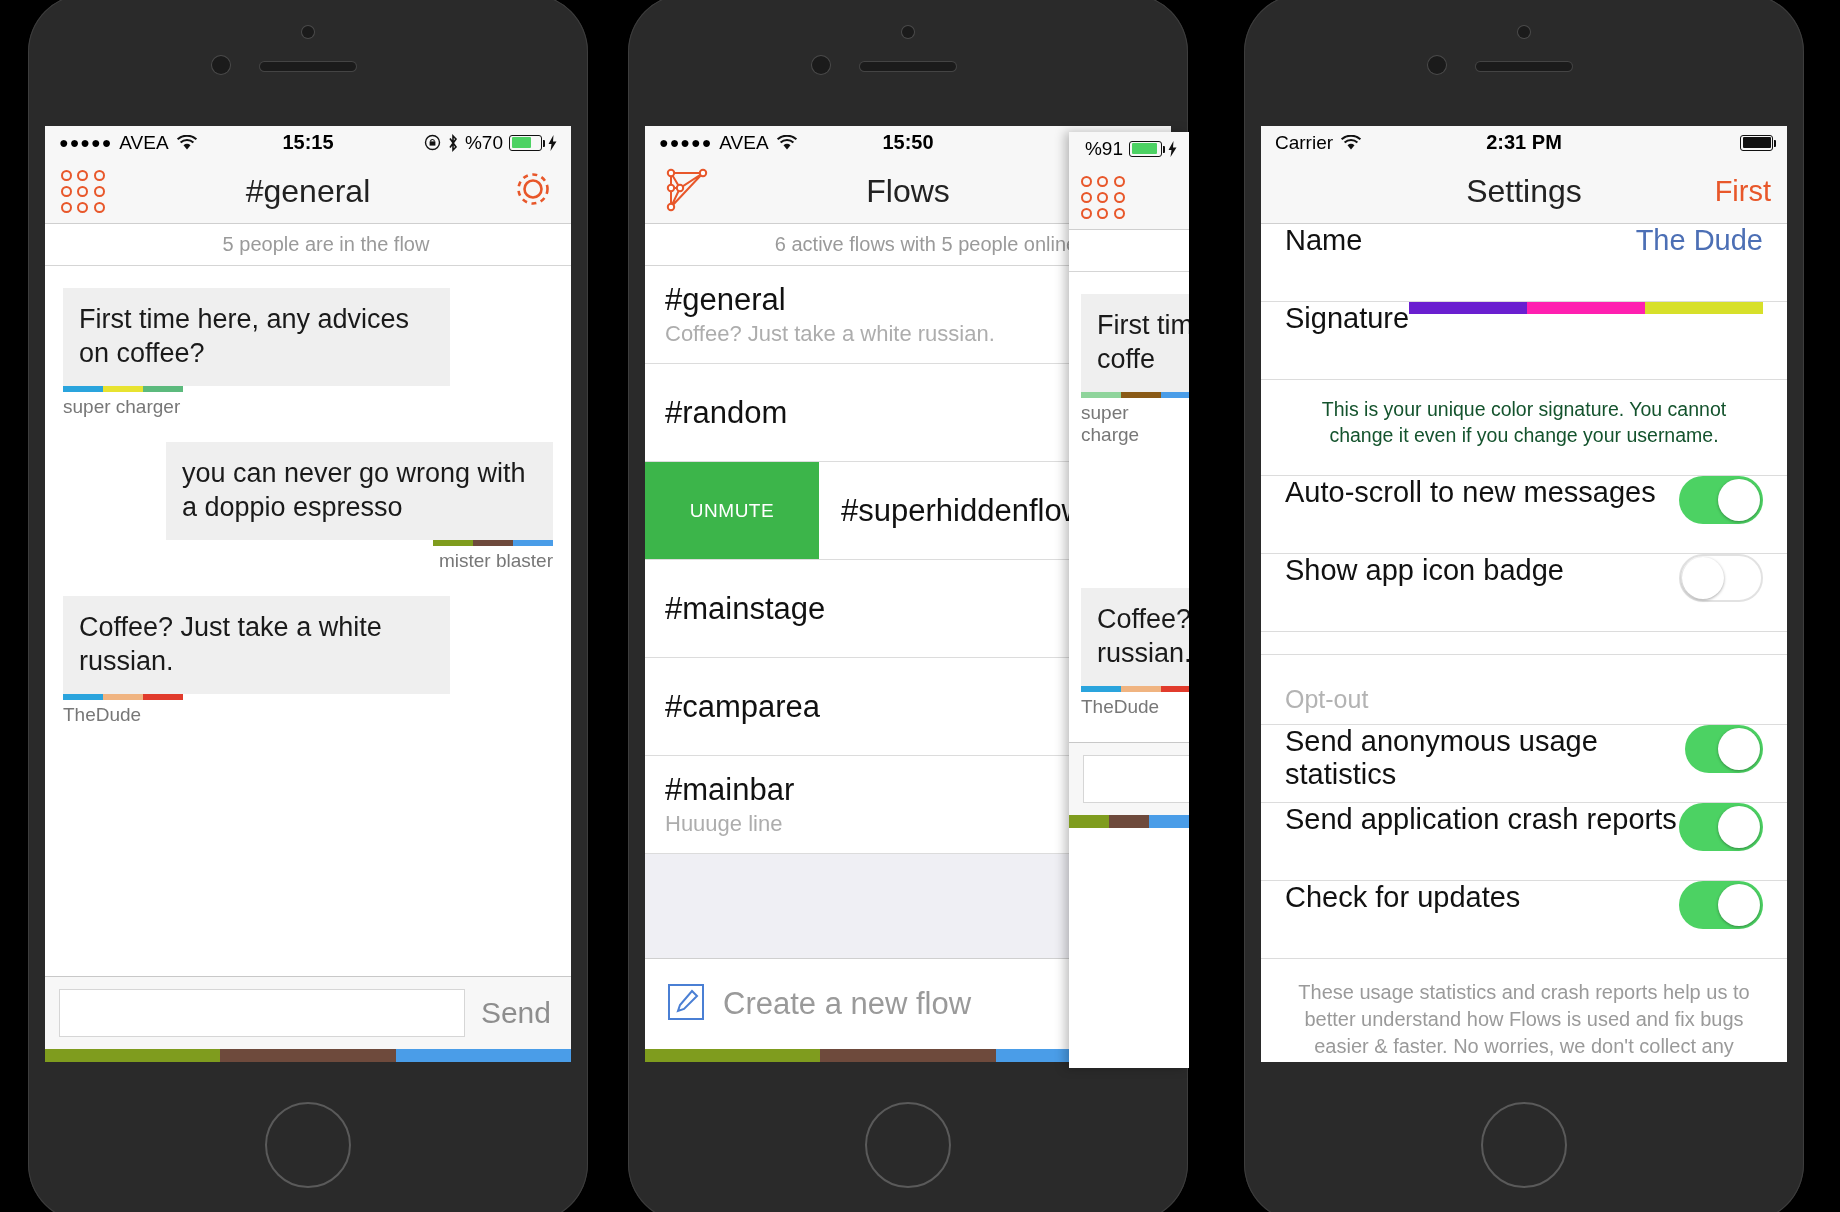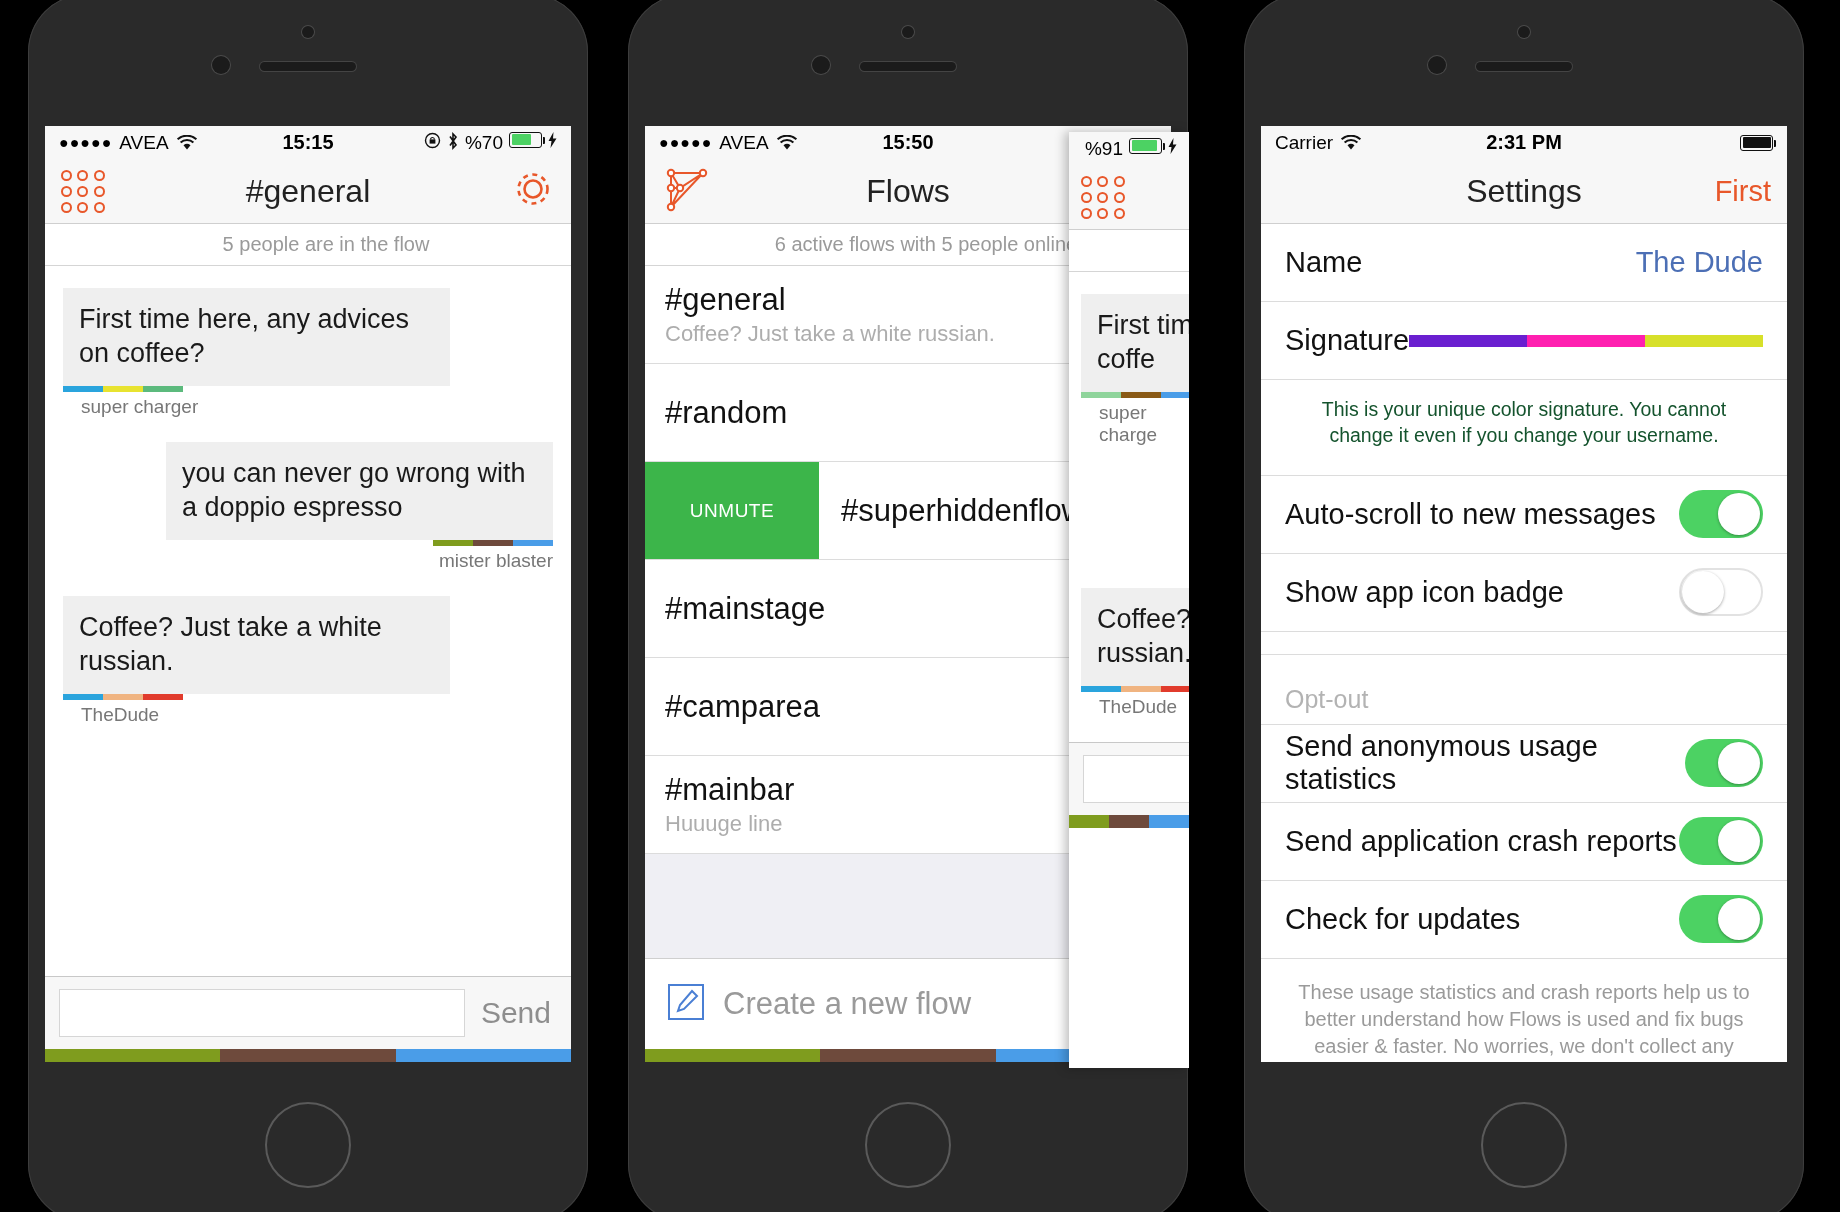--- a/index.html
+++ b/index.html
@@ -104,21 +104,21 @@
     flex: none;
   }
   .sb-left { display: flex; align-items: center; gap: 7px; }
   .dots { letter-spacing: 1px; font-size: 16px; line-height: 1; }
   .sb-carrier { font-size: 19px; }
   .sb-time {
     position: absolute; left: 0; right: 0; text-align: center;
     font-size: 20px; font-weight: bold;
   }
   .sb-right {
-    margin-left: auto; display: flex; align-items: flex-start; gap: 6px;
+    margin-left: auto; display: flex; align-items: center; gap: 6px;
     font-size: 19px; position: relative; z-index: 2;
   }
   .batt {
     width: 33px; height: 16px; border: 1.5px solid #111; border-radius: 3px;
     position: relative; padding: 1.5px; box-sizing: border-box;
   }
   .batt::after {
     content: ""; position: absolute; right: -4px; top: 4px;
     width: 2.5px; height: 7px; background: #111; border-radius: 0 1px 1px 0;
   }
@@ -163,21 +163,21 @@
   .msg { margin-bottom: 24px; max-width: 79%; }
   .msg.them { align-self: flex-start; }
   .msg.me { align-self: flex-end; }
   .bubble {
     background: #efefef; padding: 14px 16px 16px 16px;
     font-size: 27px; line-height: 1.26; color: #1a1a1a;
   }
   .sigbar { display: flex; height: 6px; width: 120px; }
   .msg.me .sigbar { margin-left: auto; }
   .sigbar span { flex: 1; }
-  .who { font-size: 19px; color: #777; margin-top: 4px; margin-left: 18px; }
+  .who { font-size: 19px; color: #777; margin-top: 4px; }
   .msg.me .who { text-align: right; }
 
   .composer {
     flex: none; background: #f7f7f7; border-top: 1px solid #c8c8c8;
     display: flex; align-items: center; padding: 12px 14px; gap: 10px;
   }
   .composer input {
     flex: 1; height: 48px; border: 1px solid #d6d6d6; background: #fff;
     font-size: 24px; padding: 0 10px; box-sizing: border-box;
     font-family: "Liberation Sans", sans-serif;
@@ -215,21 +215,21 @@
 
   .createbar {
     flex: none; height: 90px; background: #fff; border-top: 1px solid #cfcfcf;
     display: flex; align-items: center; padding: 0 22px; gap: 18px;
   }
   .create-label { font-size: 31px; color: #9a9a9a; }
 
   
   .settings { flex: 1; background: #fff; overflow: hidden; }
   .set-row {
-    height: 77px; display: flex; align-items: center;
+    height: 77px; display: flex; 
     padding: 0 24px; border-bottom: 1px solid #dcdcdc; background: #fff;
   }
   .set-label { font-size: 29px; color: #111; }
   .set-value { margin-left: auto; font-size: 29px; color: #4c6fb5; }
   .set-sig { margin-left: auto; display: flex; height: 12px; width: 370px; }
   .set-sig span { flex: 1; }
   .set-note {
     padding: 16px 40px 26px 40px; font-size: 19.5px; color: #14532d;
     text-align: center; line-height: 1.35; border-bottom: 1px solid #dcdcdc;
     background: #fff;

